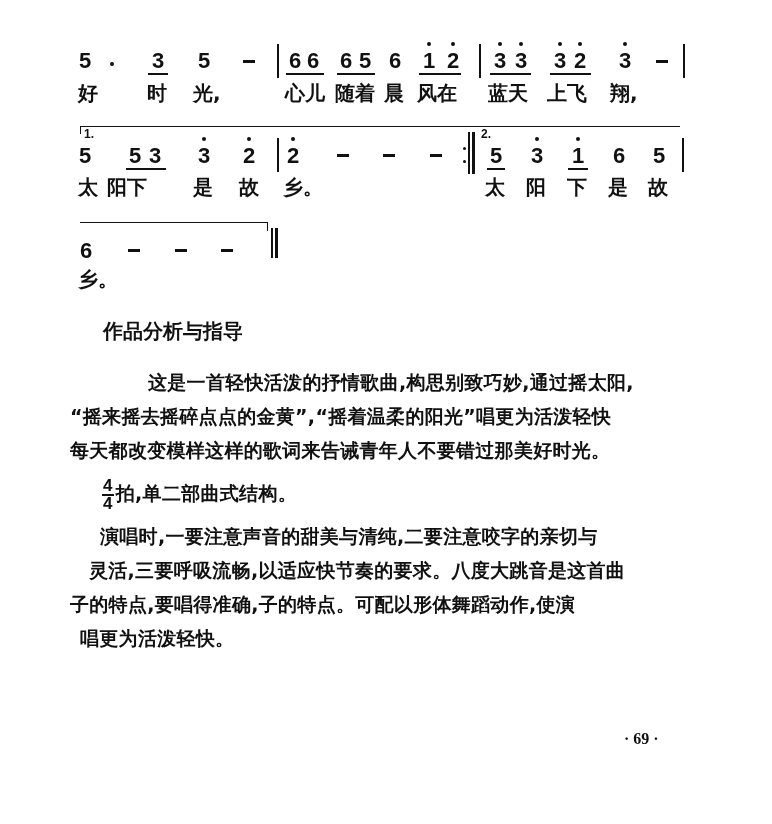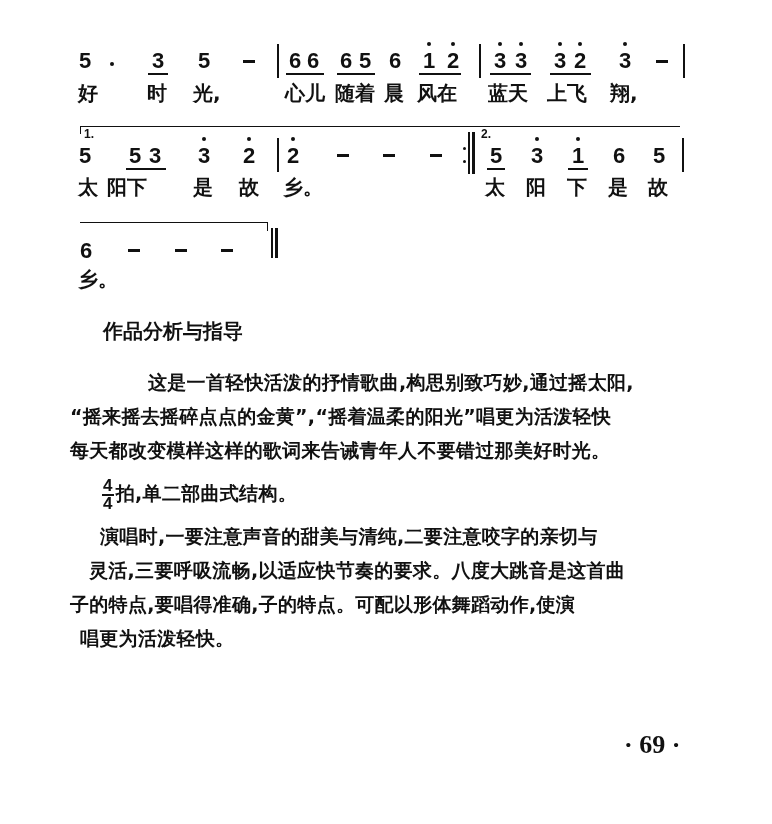--- a/index.html
+++ b/index.html
@@ -11,21 +11,21 @@
   .uline { position: absolute; height: 2px; background: #111; }
   .bar { position: absolute; width: 2px; background: #111; }
   .lyric { position: absolute; font-family: "DejaVu Sans", sans-serif; font-weight: bold; font-size: 20px; line-height: 22px; }
   .aug { position: absolute; width: 4px; height: 4px; border-radius: 50%; background: #111; }
   .vline { position: absolute; height: 1px; background: #111; }
   .para { position: absolute; font-family: "DejaVu Sans", sans-serif; font-weight: bold; font-size: 19px; line-height: 34px; letter-spacing: 0.3px; white-space: nowrap; }
   .heading { position: absolute; font-family: "DejaVu Sans", sans-serif; font-weight: bold; font-size: 20px; }
   .frac { display: inline-block; vertical-align: middle; text-align: center; font-family: "Liberation Sans", sans-serif; font-size: 17px; line-height: 16px; margin: 0 2px; }
   .frac span { display: block; }
   .frac .num { border-bottom: 2px solid #111; padding: 0 1px; }
-  .pagenum { position: absolute; font-family: "Liberation Serif", serif; font-weight: bold; font-size: 26px; }
+  .pagenum { position: absolute; font-family: "Liberation Serif", serif; font-weight: bold; font-size: 16px; }
   .voltext { position: absolute; font-family: "Liberation Sans", sans-serif; font-size: 12px; font-weight: bold; }
 </style>
 </head>
 <body>
 
 <div>
   <div class="note" style="left:77px;top:50px;">5</div>
   <div class="aug" style="left:110px;top:62px;"></div>
   <div class="note" style="left:150px;top:50px;">3</div>
   <div class="uline" style="left:148px;top:73px;width:20px;"></div>

